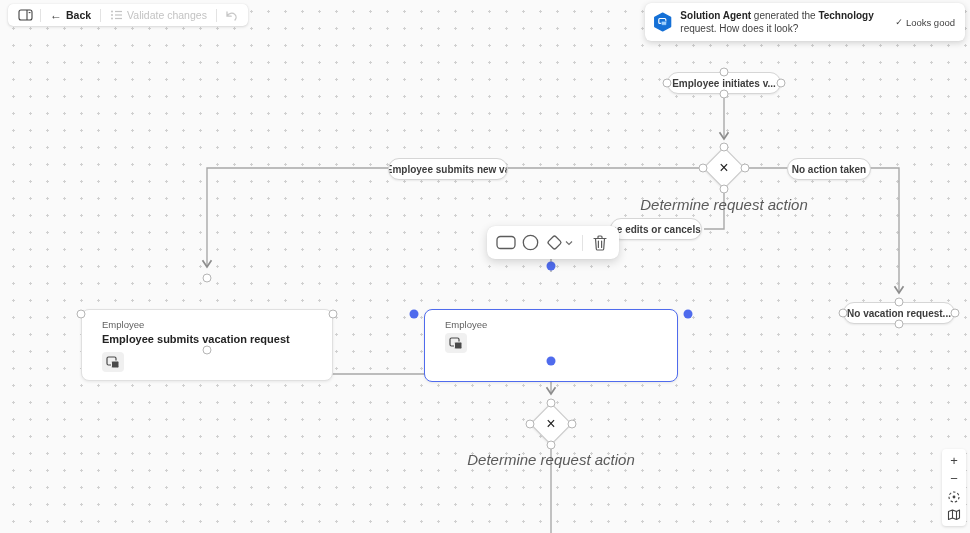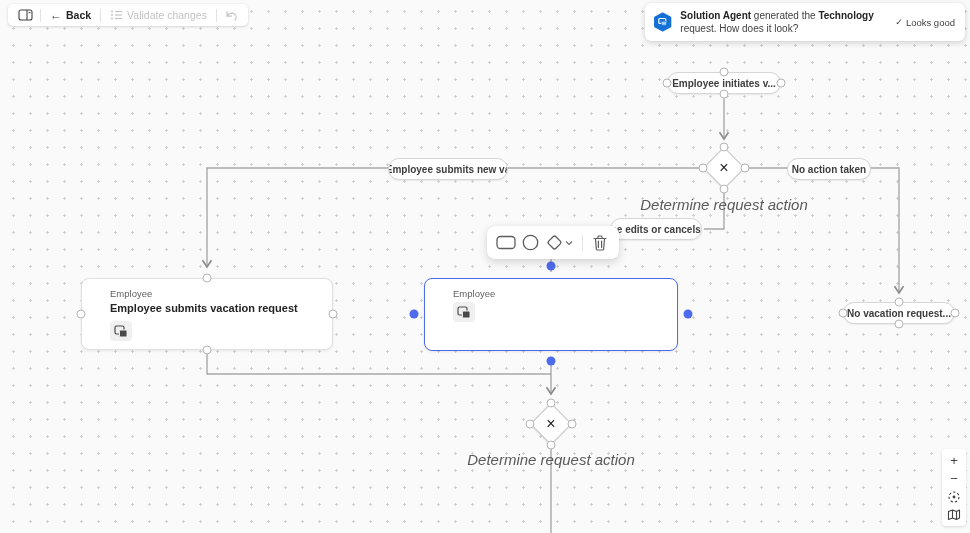--- a/index.html
+++ b/index.html
@@ -41,21 +41,21 @@
   
   .diamond{ position:absolute; width:30px; height:30px; background:#fff; border:1px solid #c9c9c9;
     border-radius:4px; transform:rotate(45deg); box-shadow:0 1px 2px rgba(0,0,0,.08); z-index:3; cursor:pointer;}
   .diamond-x{ position:absolute; width:30px; height:30px; display:flex; align-items:center;
     justify-content:center; font-size:16px; color:#242424; z-index:4; pointer-events:none;}
   .flow-caption{ position:absolute; transform:translateX(-50%); font-size:15px; font-style:italic;
     color:#5a5a5a; z-index:4; white-space:nowrap;}
 
   
   .card{ position:absolute; background:#fff; border:1px solid #e0e0e0; border-radius:8px;
-    box-shadow:0 1px 3px rgba(0,0,0,.08); z-index:3; padding:9px 28px; cursor:pointer;}
+    box-shadow:0 1px 3px rgba(0,0,0,.08); z-index:3; padding:9px 20px; cursor:pointer;margin-top:31px;}
   .card.selected{ border:1.5px solid #4f6bed;}
   .card-role{ font-size:9.5px; color:#616161; margin-bottom:3px;}
   .card-title{ font-size:11px; font-weight:700; color:#242424; margin-bottom:7px; white-space:nowrap;}
   .card-badge{ width:22px; height:20px; background:#f0f0f0; border-radius:4px;
     display:flex; align-items:center; justify-content:center;}
 
   
   .handle{ position:absolute; width:9px; height:9px; border-radius:50%; background:#fff;
     border:1px solid #b5b5b5; z-index:6; transform:translate(-50%,-50%); cursor:crosshair;}
   .bdot{ position:absolute; width:9px; height:9px; border-radius:50%; background:#4f6bed;

